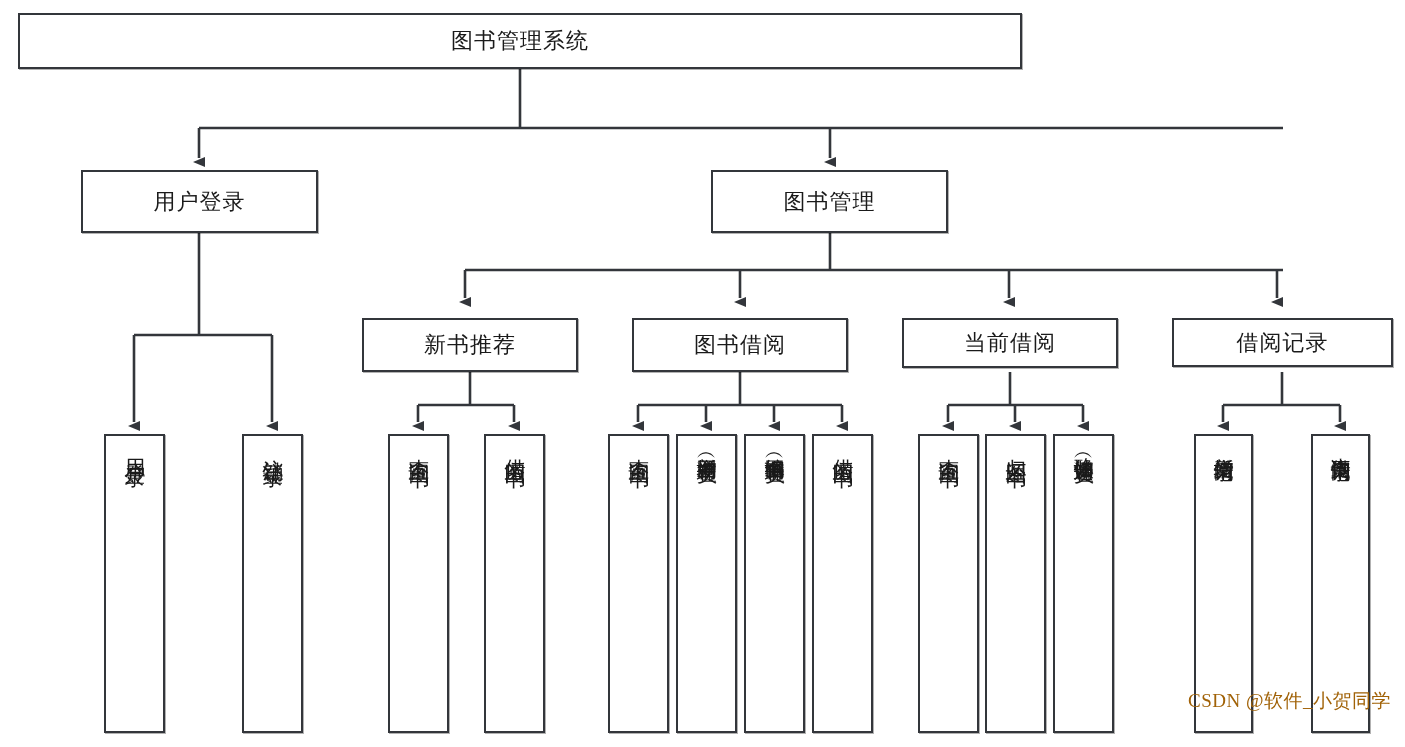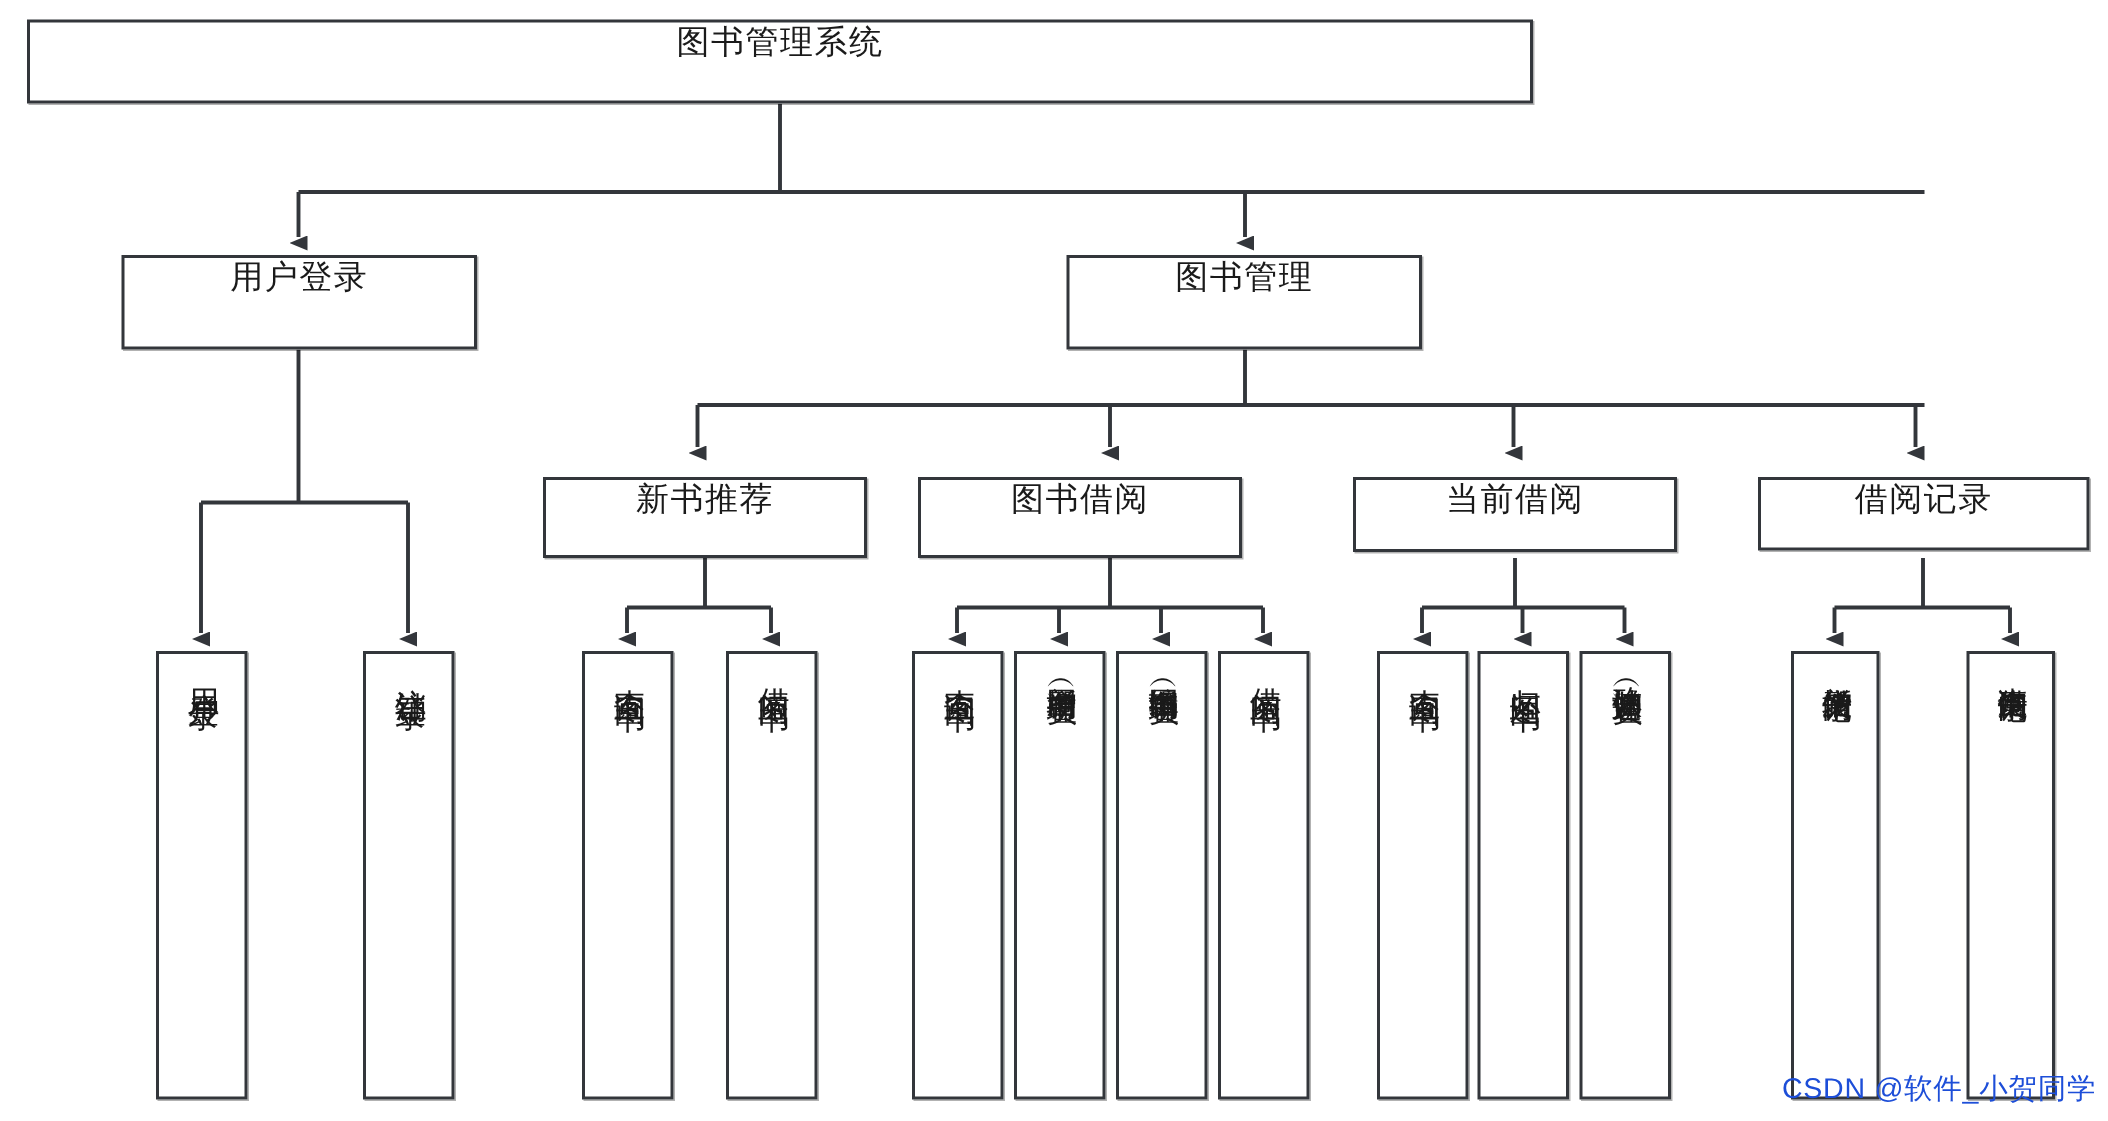--- a/index.html
+++ b/index.html
@@ -20,20 +20,21 @@
   #edges {
     position: absolute; left: 0; top: 0;
     width: 1405px; height: 747px;
     pointer-events: none;
   }
   .node {
     position: absolute;
     background: #ffffff;
     border: 2px solid #33363b;
     display: flex;
+    align-items: center;
     justify-content: center;
     color: #1d1d1d;
     box-shadow: 1px 1px 0 rgba(0,0,0,0.30);
   }
   .node .label {
     font-size: 22px;
     line-height: 1.18;
     letter-spacing: 1px;
     white-space: nowrap;
     color: #1a1a1a;
@@ -44,26 +45,26 @@
     letter-spacing: 3px;
     font-size: 21px;
   }
   .node.leaf {
     align-items: flex-start;
     padding-top: 6px;
   }
   .node.leaf.tall-text .label { font-size: 20px; letter-spacing: 1px; }
   #watermark {
     position: absolute;
-    left: 1188px; top: 713px;
+    left: 1188px; top: 688px;
     font-size: 19px;
-    color: #1d4ed8;
+    color: #a16207;
     white-space: nowrap;
     letter-spacing: 0.5px;
-    font-family: Liberation Sans, sans-serif;
+    font-family: Liberation Serif, serif;
   }
 </style>
 </head>
 <body>
 
 <div id="canvas">
 
   <svg id="edges" viewBox="0 0 1405 747" width="1405" height="747">
     <defs>
       <marker id="arrow" markerWidth="10" markerHeight="12" refX="1" refY="6" orient="auto" markerUnits="userSpaceOnUse">
@@ -121,21 +122,21 @@
   <div class="node" style="left:81px; top:170px; width:237px; height:63px;">
     <span class="label">用户登录</span>
   </div>
   <div class="node" style="left:362px; top:318px; width:216px; height:54px;">
     <span class="label">新书推荐</span>
   </div>
 
   <div class="node" style="left:711px; top:170px; width:237px; height:63px;">
     <span class="label">图书管理</span>
   </div>
-  <div class="node" style="left:612px; top:318px; width:216px; height:54px;">
+  <div class="node" style="left:632px; top:318px; width:216px; height:54px;">
     <span class="label">图书借阅</span>
   </div>
   <div class="node" style="left:902px; top:318px; width:216px; height:50px;">
     <span class="label">当前借阅</span>
   </div>
   <div class="node" style="left:1172px; top:318px; width:221px; height:49px;">
     <span class="label">借阅记录</span>
   </div>
 
   <div class="node v leaf" style="left:104px; top:434px; width:61px; height:299px;">

